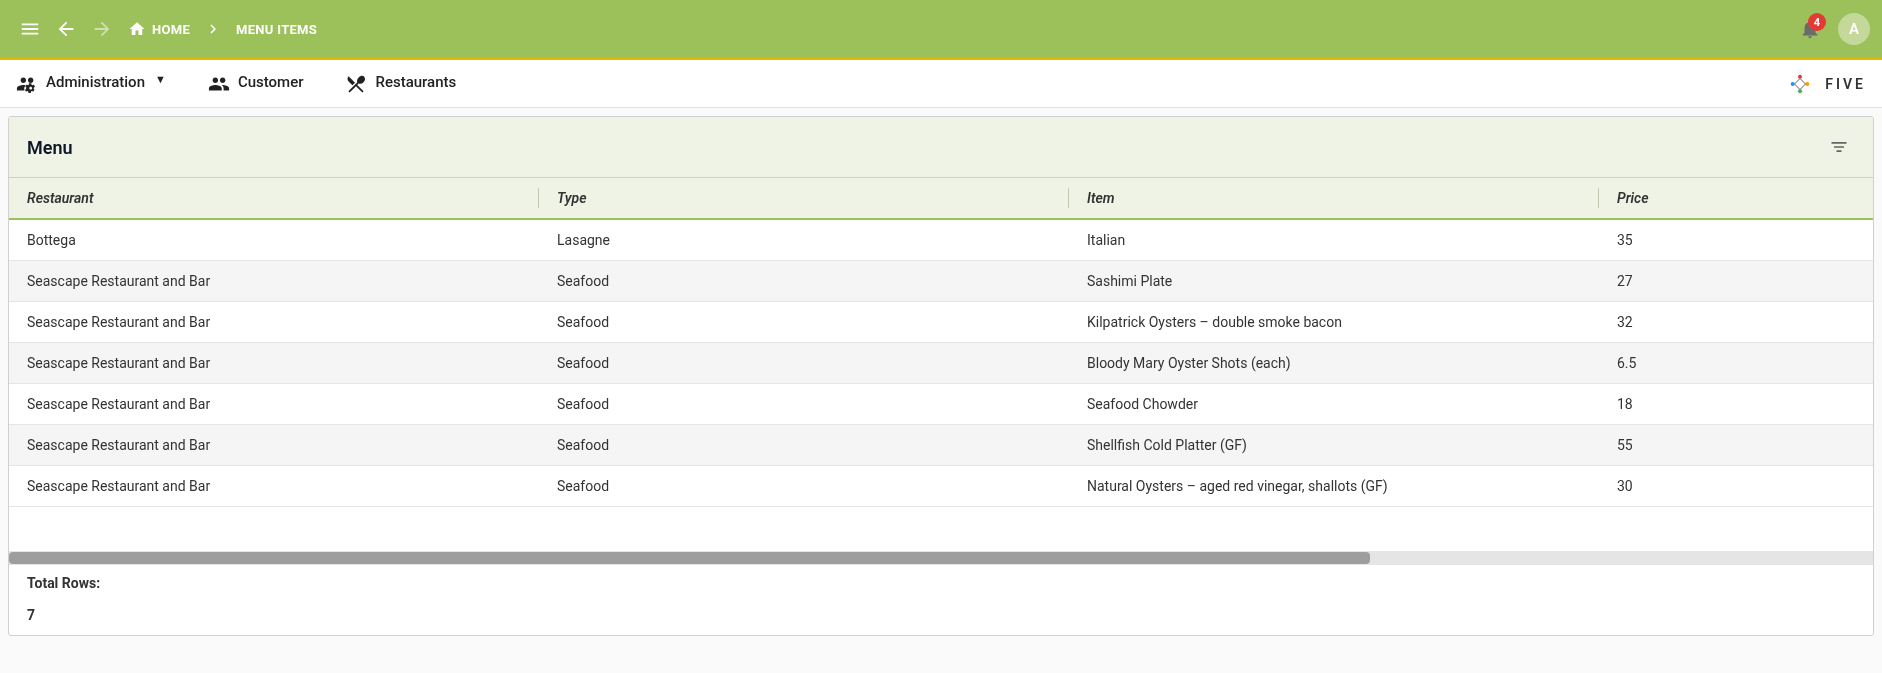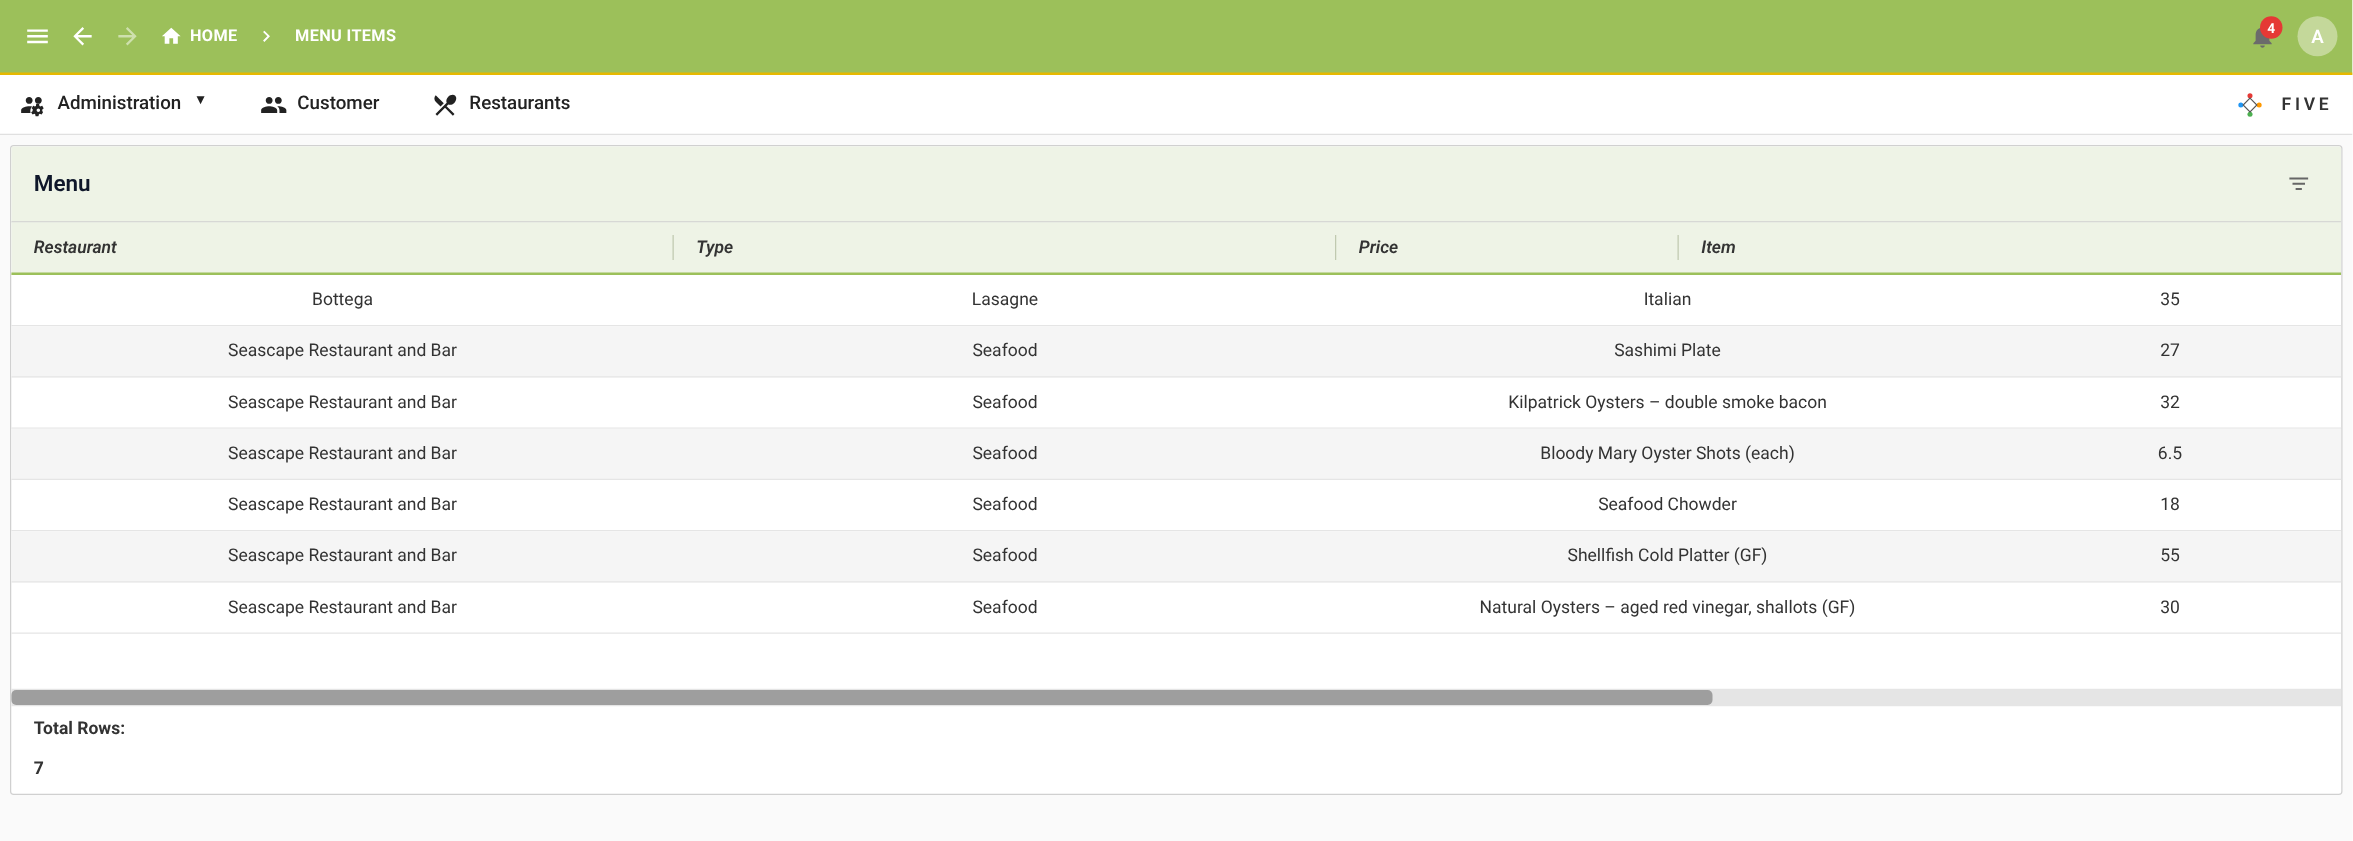--- a/index.html
+++ b/index.html
@@ -174,21 +174,20 @@
   .tr {
     display: flex;
     border-bottom: 1px solid #e5e5e5;
     cursor: pointer;
   }
   .tr:nth-child(even) { background: #f5f5f5; }
   .td {
     padding: 12px 18px;
     font-size: 14px;
     color: #333;
-    text-align: center;
   }
   .col-restaurant { flex: 0 0 530px; }
   .col-type { flex: 0 0 530px; }
   .col-item { flex: 0 0 530px; }
   .col-price { flex: 1; }
 
   
   .scroll-track {
     height: 14px;
     background: #e5e5e5;
@@ -304,22 +303,22 @@
         <svg width="20" height="20" viewBox="0 0 24 24">
             <path fill="#666" d="M3 6h18v2H3V6zm3 5h12v2H6v-2zm3 5h6v2H9v-2z"></path>
           </svg>
       </div>
     </div>
 
     <div class="table-wrap">
       <div class="thead">
         <div class="th col-restaurant">Restaurant</div>
         <div class="th col-type">Type</div>
+        <div class="th col-item">Item</div>
         <div class="th col-price">Price</div>
-        <div class="th col-item">Item</div>
       </div>
       <div class="tbody" id="tbody">
           <div class="tr">
             <div class="td col-restaurant">Bottega</div>
             <div class="td col-item">Lasagne</div>
             <div class="td col-type">Italian</div>
             <div class="td col-price">35</div>
           </div>
           <div class="tr">
             <div class="td col-restaurant">Seascape Restaurant and Bar</div>

